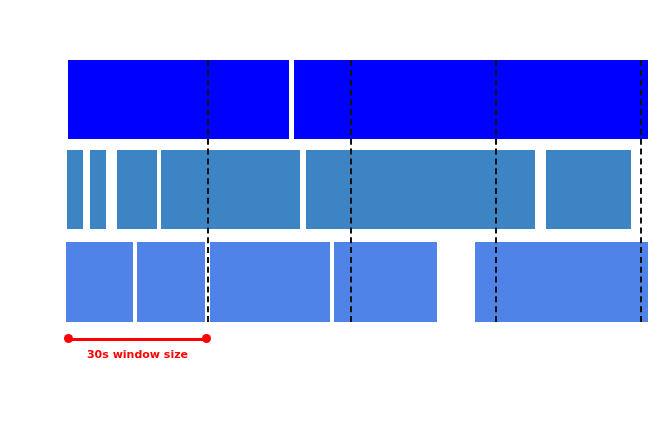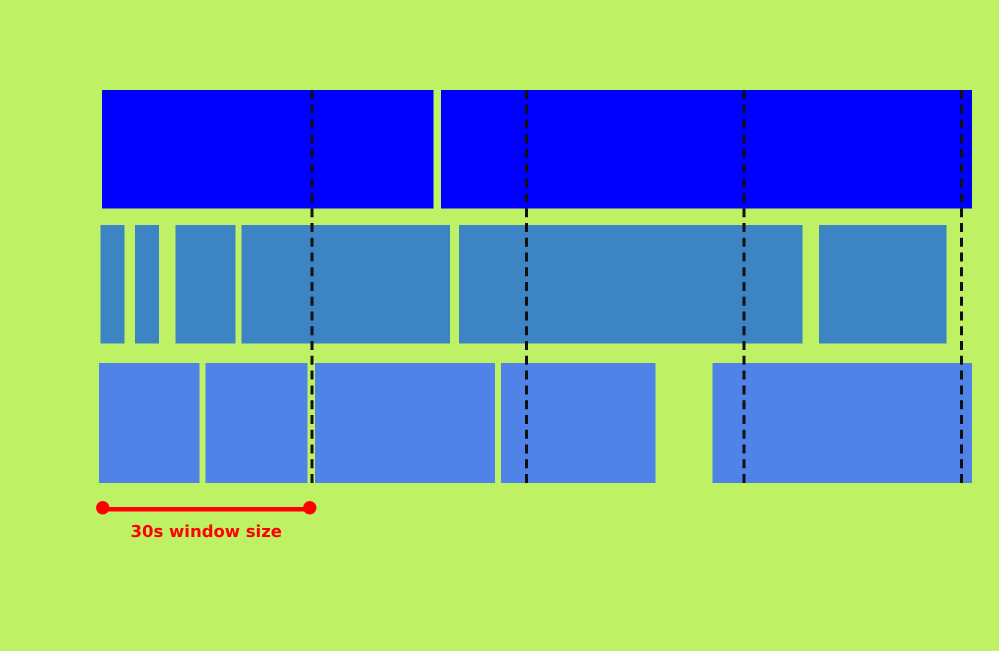--- a/index.html
+++ b/index.html
@@ -7,21 +7,21 @@
     padding: 0;
     background: #000000;
   }
   body {
     font-family: "DejaVu Sans", sans-serif;
   }
   #stage {
     position: relative;
     width: 666px;
     height: 434px;
-    background: #bef264;
+    background: #ffffff;
     overflow: hidden;
   }
   .plot-area {
     position: absolute;
     left: 0;
     top: 0;
     width: 666px;
     height: 434px;
   }
   .lane {

